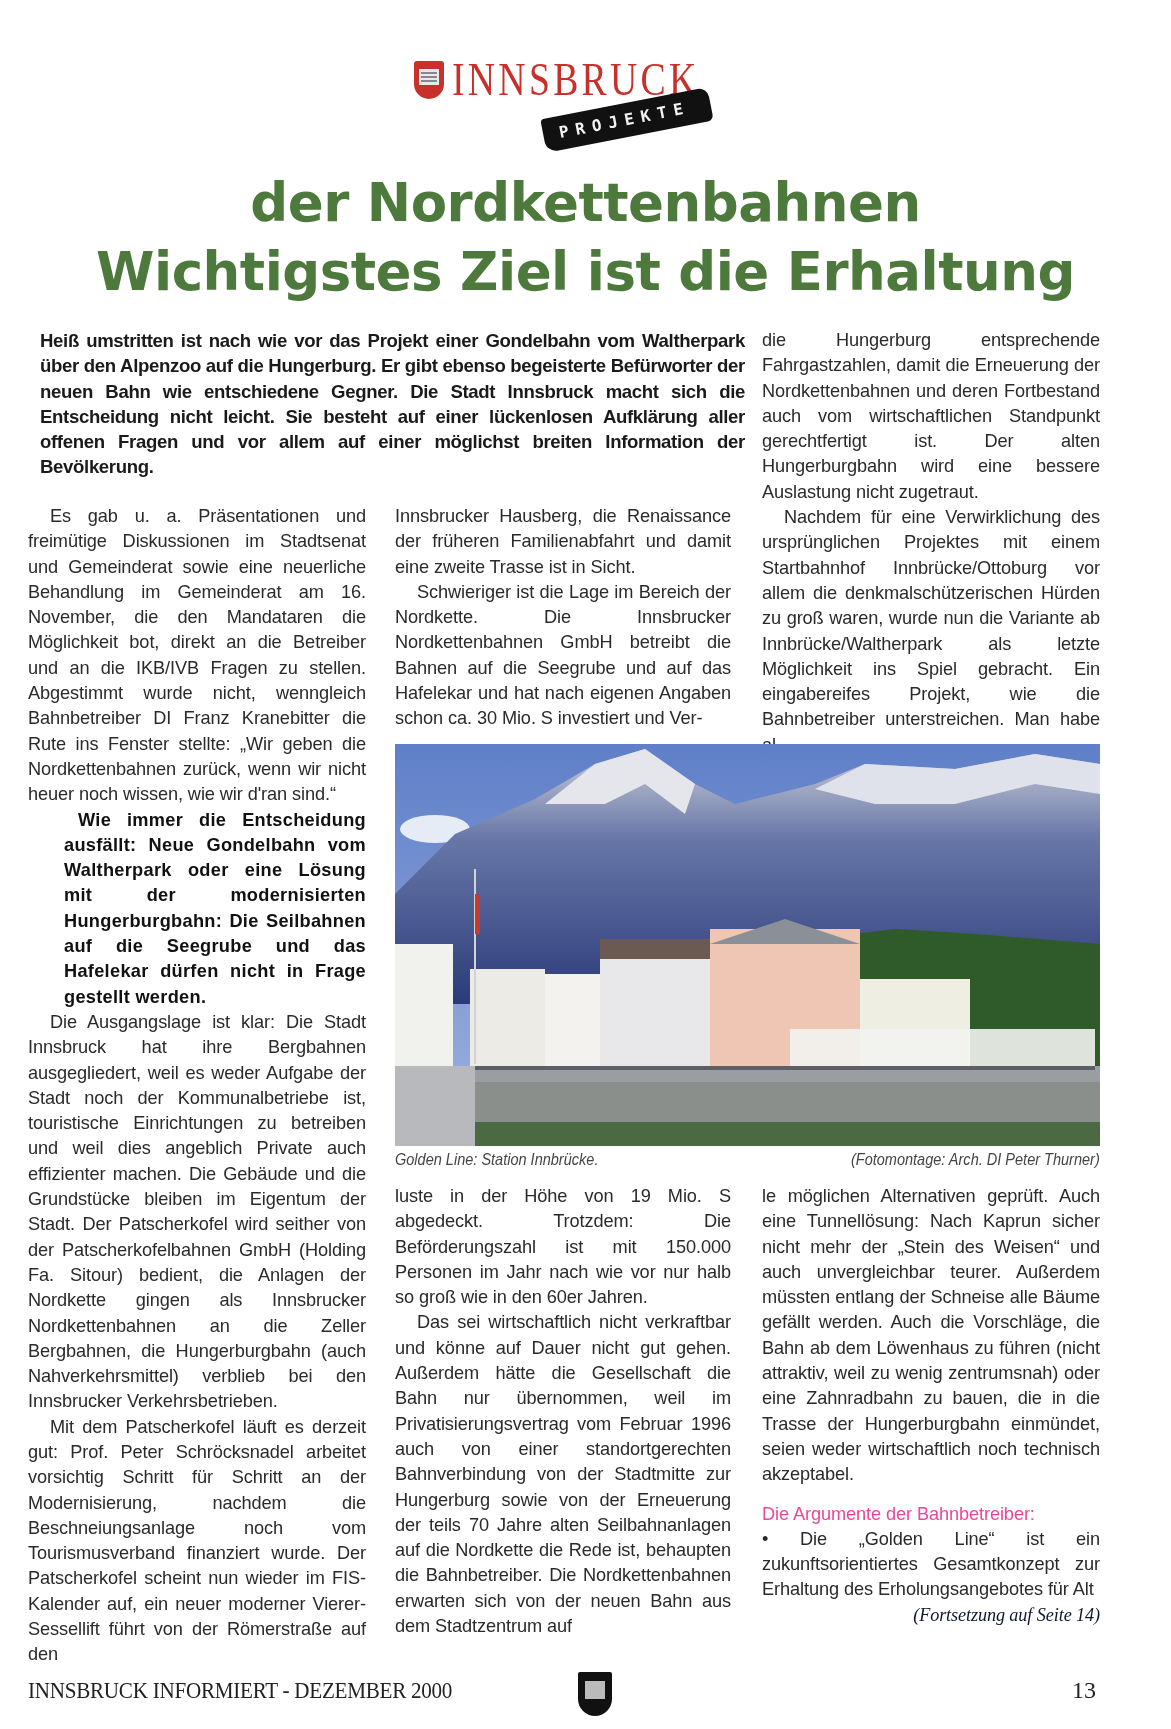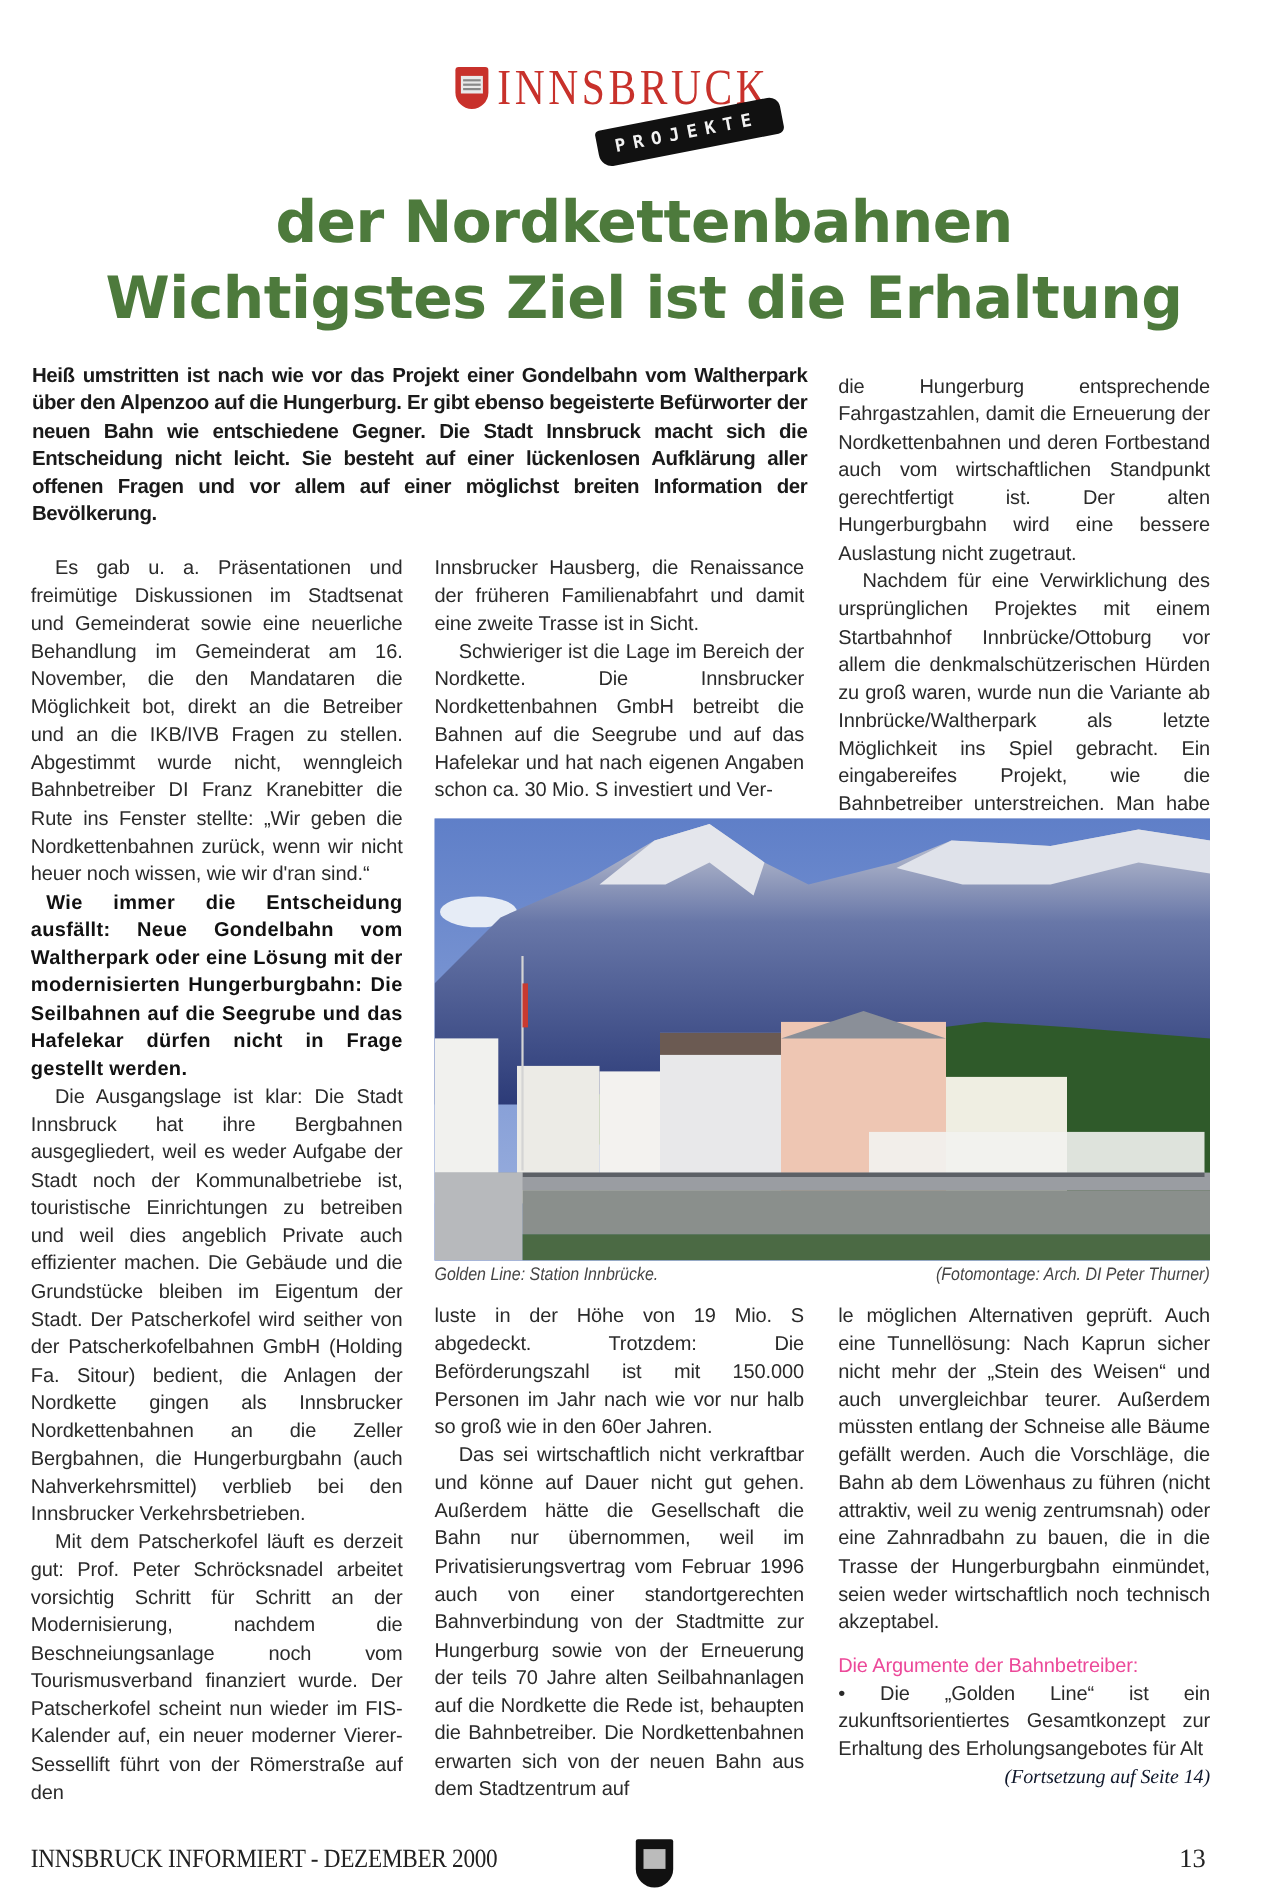--- a/index.html
+++ b/index.html
@@ -12,30 +12,30 @@
   .crest .inner::before { content: ""; position: absolute; left: 2px; top: 3px; width: 16px; height: 2px; background: #888; box-shadow: 0 4px 0 #888, 0 8px 0 #888; }
   .brand { position: absolute; left: 38px; top: 0; font-family: "Liberation Serif", serif; font-size: 46px; letter-spacing: 4px; color: #c8312b; line-height: 50px; transform: scaleX(0.82); transform-origin: left top; }
   .tag { position: absolute; left: 128px; top: 48px; width: 170px; height: 34px; background: #111; transform: rotate(-11deg); border-radius: 4px 10px 6px 12px; }
   .tag span { position: absolute; left: 16px; top: 7px; color: #f2f2f2; font-family: "DejaVu Sans Mono", monospace; font-size: 16px; letter-spacing: 7px; font-weight: bold; }
 
   
   .headline { position: absolute; left: 0; top: 168px; width: 1171px; text-align: center; color: #4d7a3c; font-family: "DejaVu Sans", sans-serif; font-weight: bold; font-size: 53px; line-height: 69px; letter-spacing: -0.5px; }
   .headline div { white-space: nowrap; }
 
   
-  .lead { position: absolute; left: 29px; top: 328px; width: 705px; font-weight: bold; font-size: 18.6px; line-height: 25.3px; text-align: justify; letter-spacing: -0.35px; color: #1a1a1a; }
+  .lead { position: absolute; left: 40px; top: 328px; width: 705px; font-weight: bold; font-size: 18.6px; line-height: 25.3px; text-align: justify; letter-spacing: -0.35px; color: #1a1a1a; }
 
   
   .col { position: absolute; font-size: 18.2px; line-height: 25.3px; text-align: justify; color: #2a2a2a; letter-spacing: -0.1px; }
   .col p { margin: 0; text-indent: 22px; }
   .col p.noindent { text-indent: 0; }
-  .col p.bold { font-weight: bold; color: #111; letter-spacing: 0.3px; }
+  .col p.bold { font-weight: bold; color: #111; letter-spacing: 0.3px; margin-left: 36px; }
   .c1 { left: 28px; width: 338px; top: 504px; }
   .c2a { left: 395px; width: 336px; top: 504px; }
-  .c3a { left: 762px; width: 338px; top: 328px; margin-top: 11px; }
+  .c3a { left: 762px; width: 338px; top: 328px; }
   .c2b { left: 395px; width: 336px; top: 1184px; }
   .c3b { left: 762px; width: 338px; top: 1184px; }
   .subhead { font-weight: normal; color: #ec4899; text-indent: 0 !important; margin-top: 14px !important; }
   .continued { text-align: right; font-family: "Liberation Serif", serif; font-style: italic; color: #0f172a; text-indent: 0 !important; }
 
   
   .photo { position: absolute; left: 395px; top: 744px; width: 705px; height: 402px; overflow: hidden; background: #6d86c8; }
   .photo svg { display: block; }
   .caption-left { position: absolute; left: 395px; top: 1150px; font-style: italic; font-size: 16.5px; color: #444; transform: scaleX(0.88); transform-origin: left top; white-space: nowrap; }
   .caption-right { position: absolute; right: 71px; top: 1150px; font-style: italic; font-size: 16.5px; color: #444; transform: scaleX(0.88); transform-origin: right top; white-space: nowrap; }

